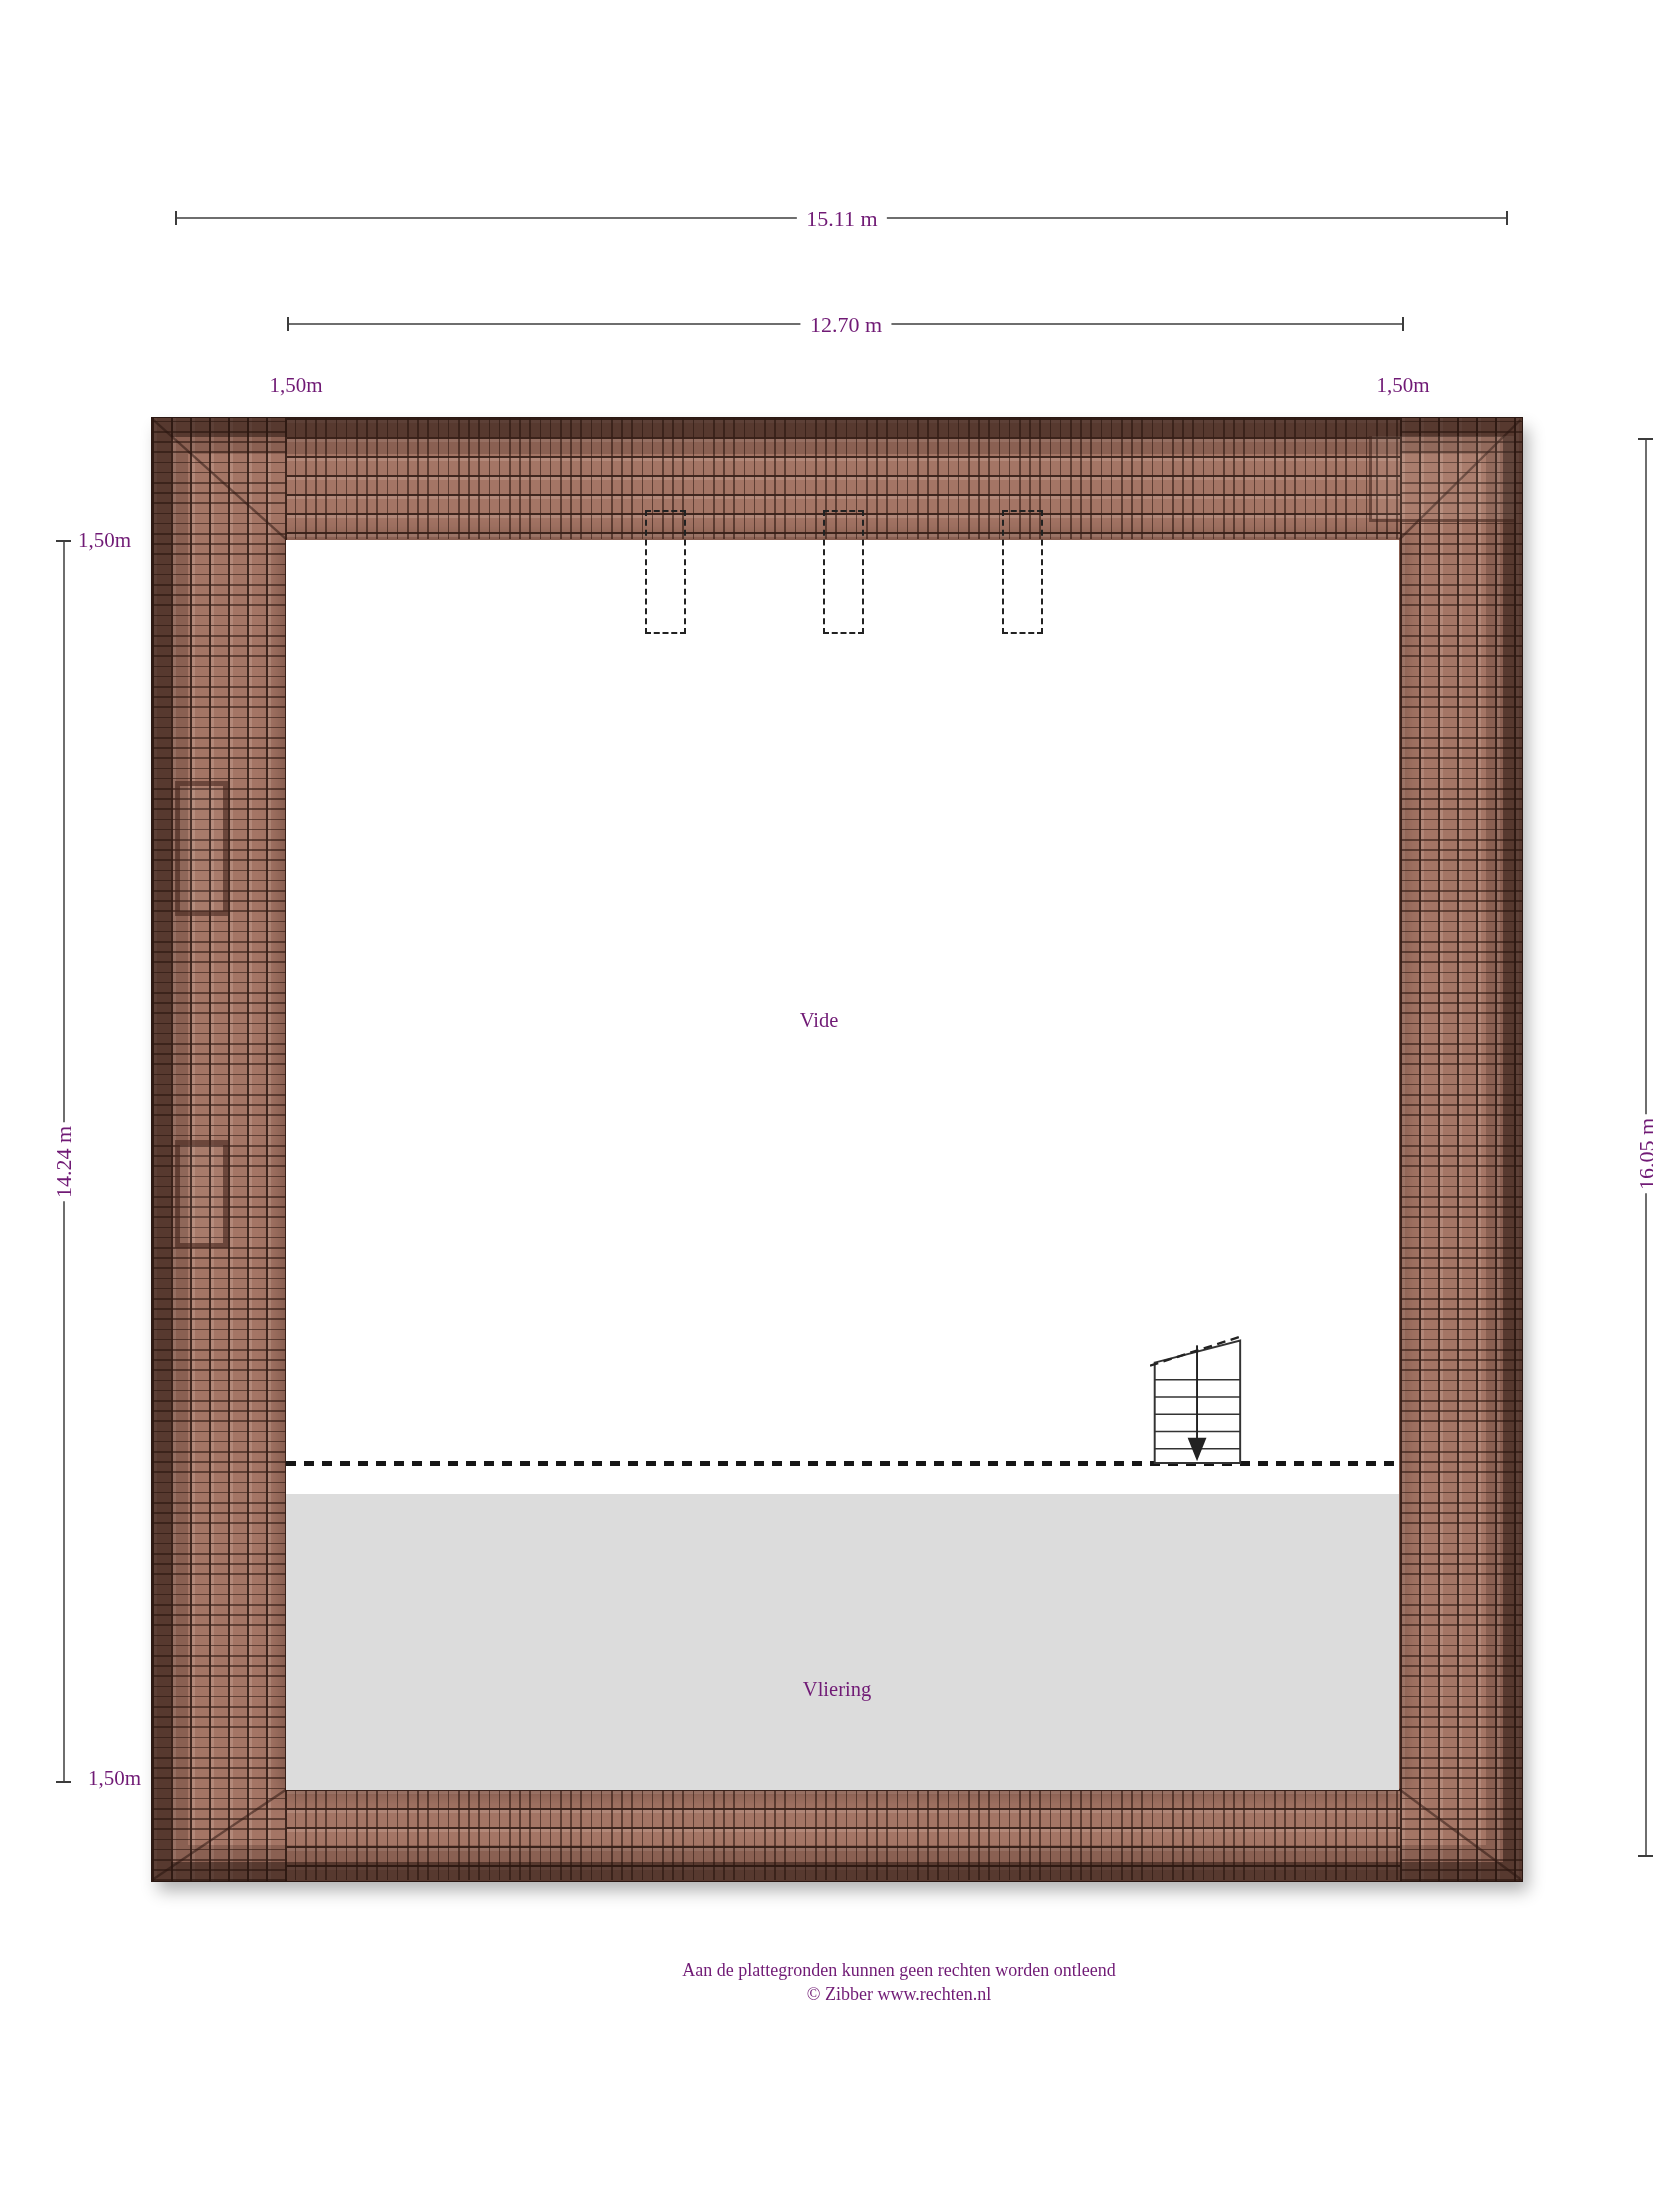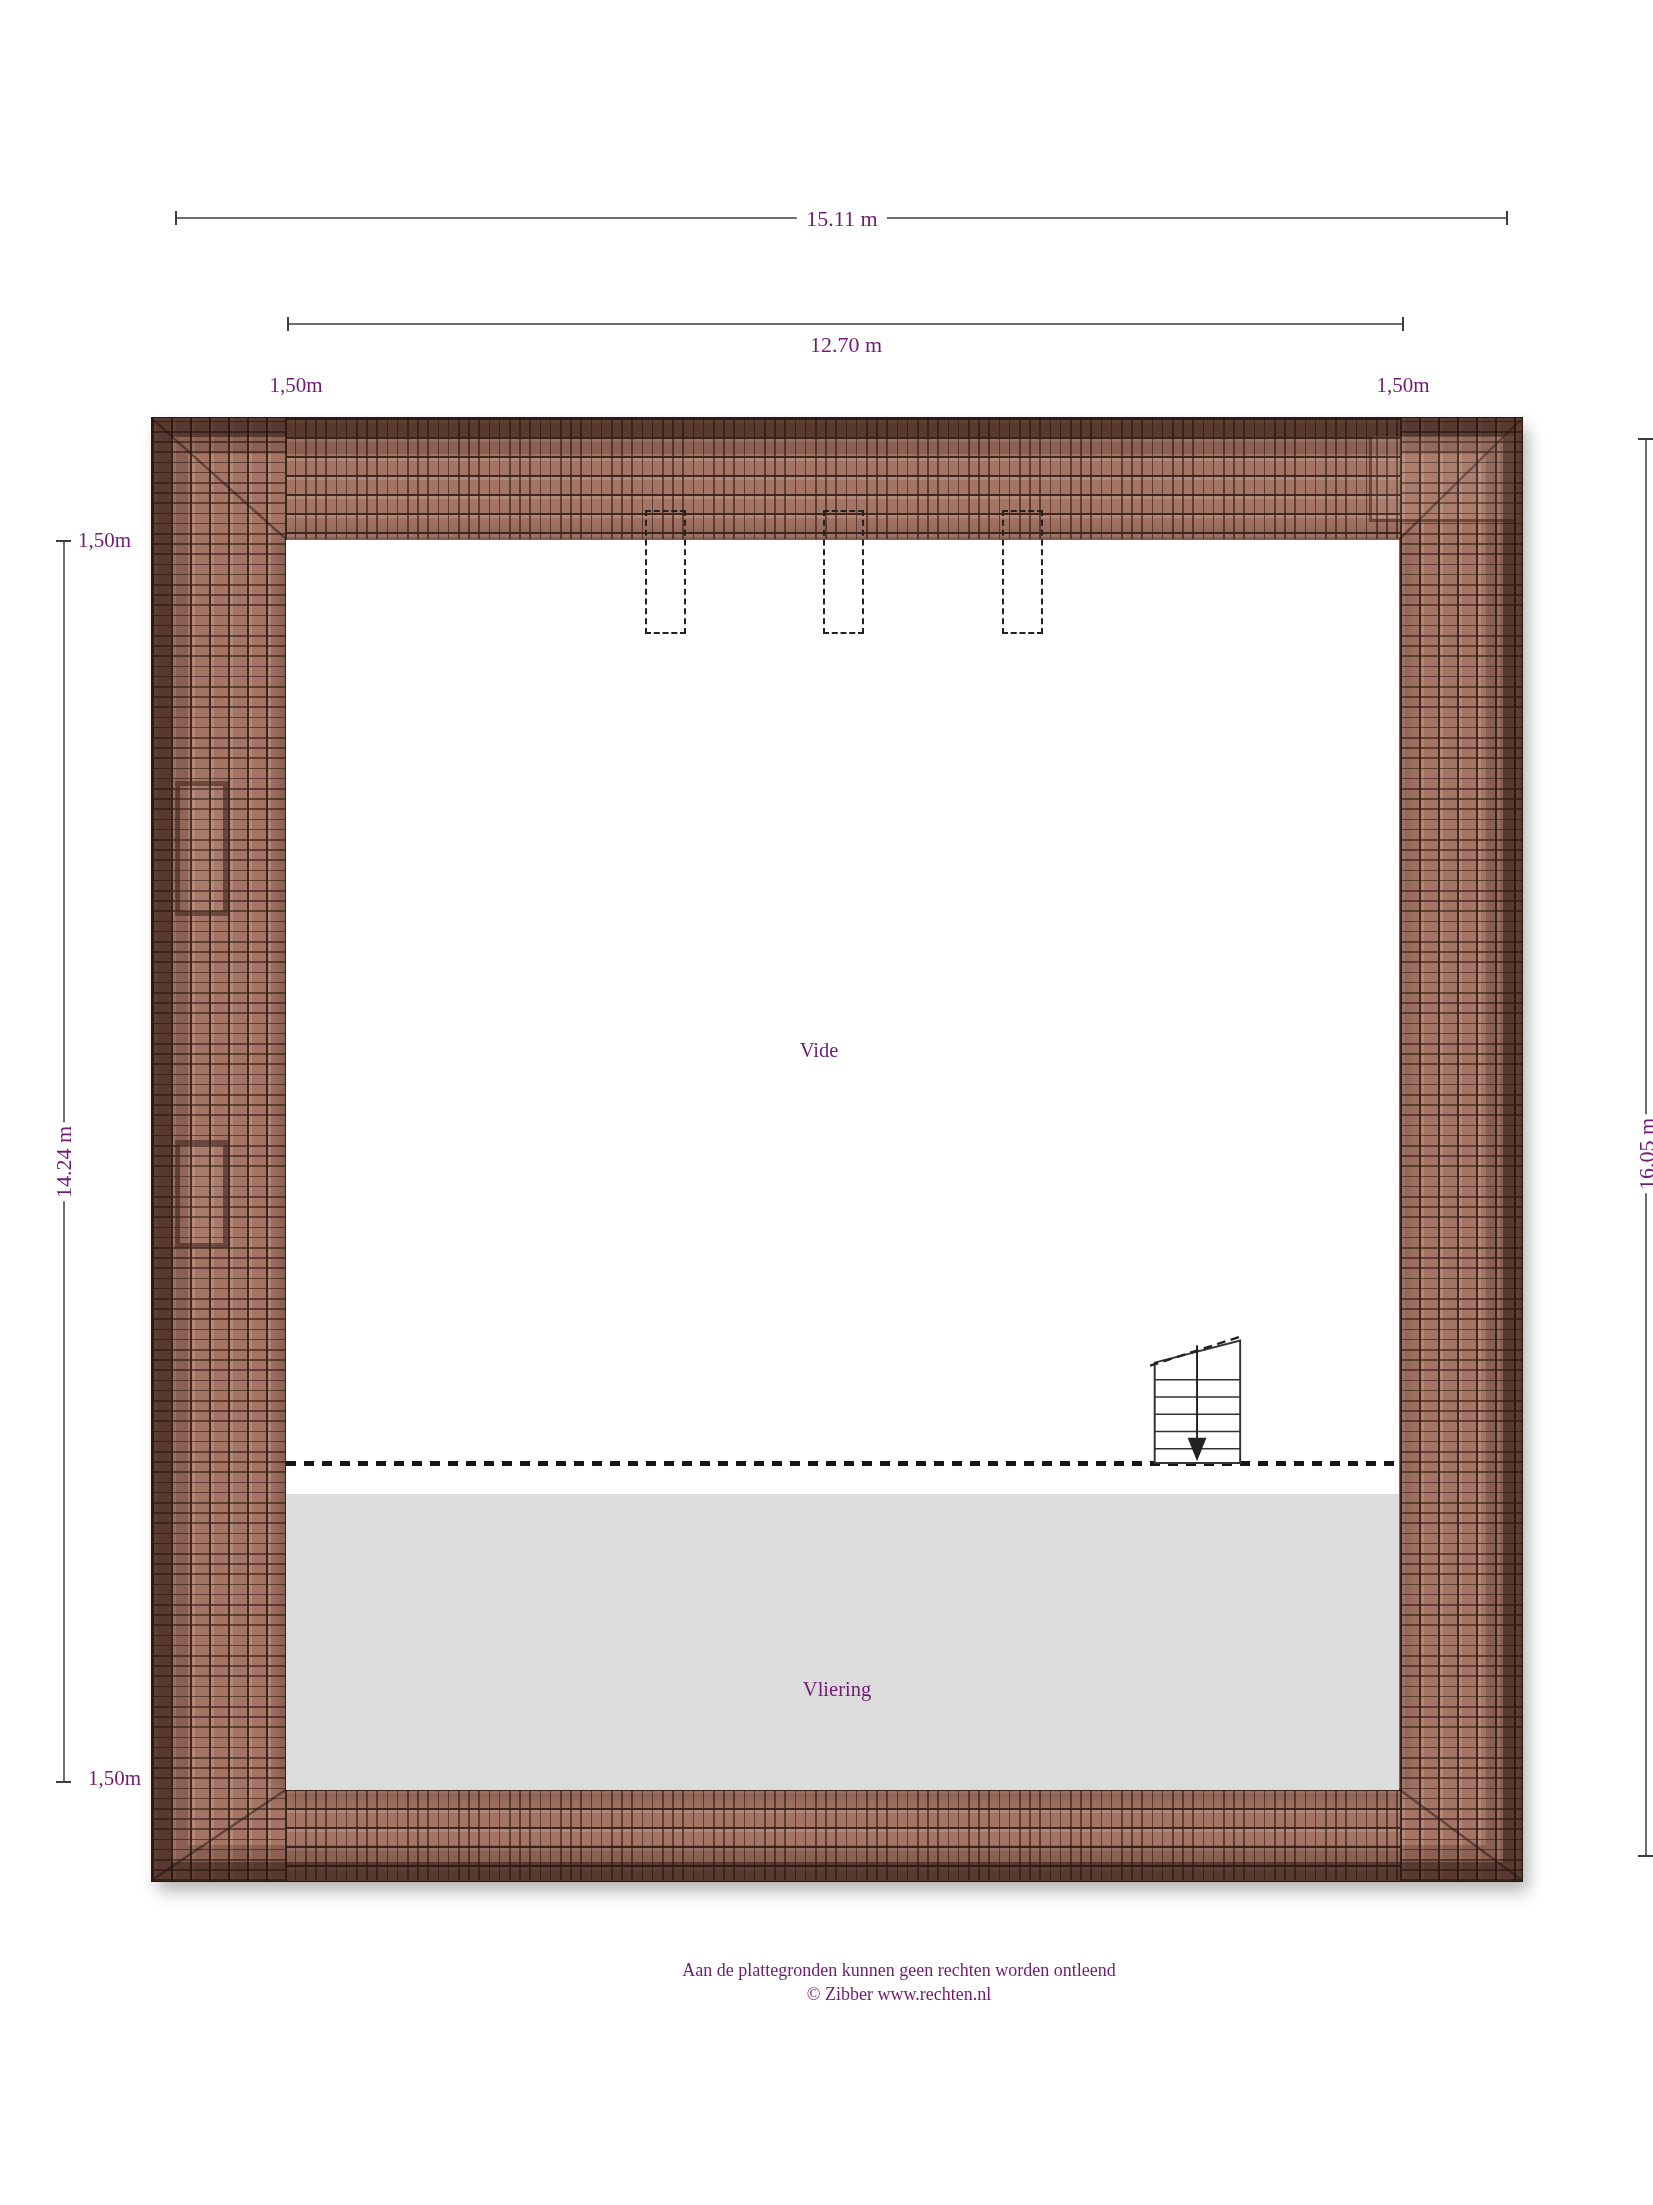--- a/index.html
+++ b/index.html
@@ -89,21 +89,21 @@
 <div class="page">
 
   <div class="dimline-h" style="left:148px;top:217px;width:1332px;"></div>
   <div class="tick-v" style="left:147px;top:211px;"></div>
   <div class="tick-v" style="left:1478px;top:211px;"></div>
   <div class="dimlabel" style="left:814px;top:218px;">15.11 m</div>
 
   <div class="dimline-h" style="left:260px;top:323px;width:1115px;"></div>
   <div class="tick-v" style="left:259px;top:317px;"></div>
   <div class="tick-v" style="left:1374px;top:317px;"></div>
-  <div class="dimlabel" style="left:818px;top:344px;text-align:right;">12.70 m</div>
+  <div class="dimlabel" style="left:818px;top:324px;text-align:right;">12.70 m</div>
 
   <div class="offsetlabel center-xy" style="left:268px;top:386px;">1,50m</div>
   <div class="offsetlabel center-xy" style="left:1375px;top:386px;">1,50m</div>
 
   <div class="roof">
     <div class="band band-h" style="left:0;top:0;width:1370px;height:121px;"></div>
     <div class="band band-h" style="left:0;top:1371px;width:1370px;height:91px;"></div>
     <div class="band band-v" style="left:0;top:0;width:135px;height:1463px;"></div>
     <div class="band band-v" style="left:1248px;top:0;width:123px;height:1463px;"></div>
     <svg class="hip-svg" width="1370" height="1463" viewBox="0 0 1740 1857">
@@ -114,21 +114,21 @@
     </svg>
     <div class="roof-frame"></div>
   </div>
 
   <div class="roof-notch"></div>
 
   <div class="roof-window" style="top:781px;height:135px;"></div>
   <div class="roof-window" style="top:1140px;height:108px;"></div>
 
   <div class="inner">
-    <div class="room-label" style="left:533px;top:510px;">Vide</div>
+    <div class="room-label" style="left:533px;top:480px;">Vide</div>
     <div class="vliering">
       <div class="room-label" style="left:551px;top:195px;">Vliering</div>
     </div>
     <div class="dash-line"></div>
   </div>
 
   <div class="skylight" style="left:617px;"></div>
   <div class="skylight" style="left:795px;"></div>
   <div class="skylight" style="left:974px;"></div>
 

